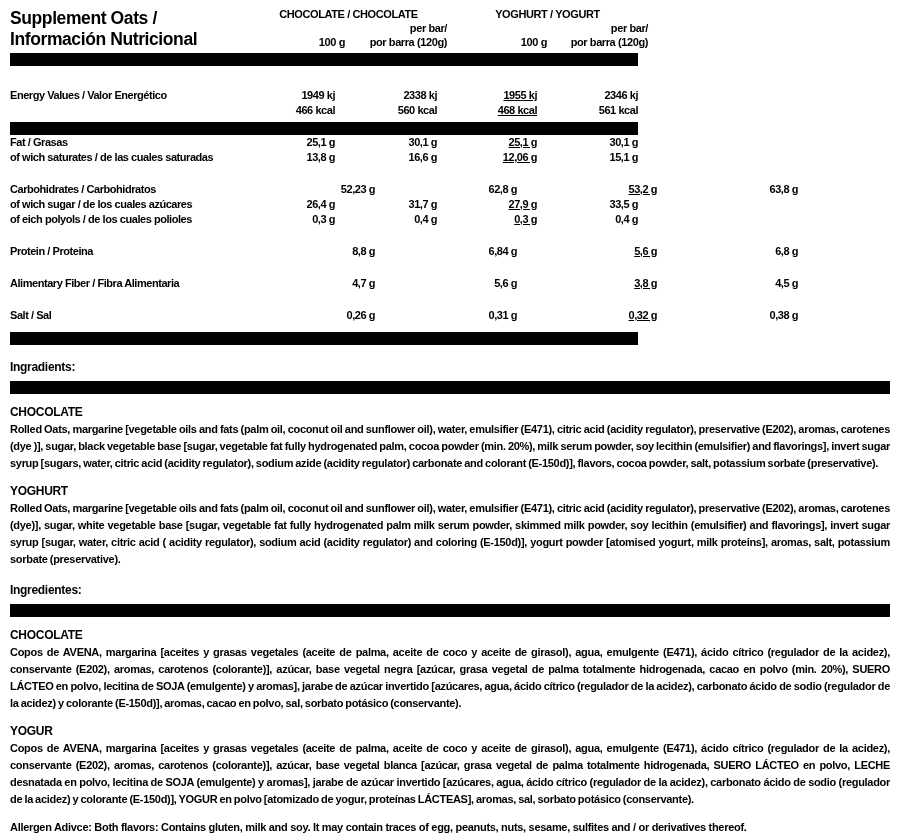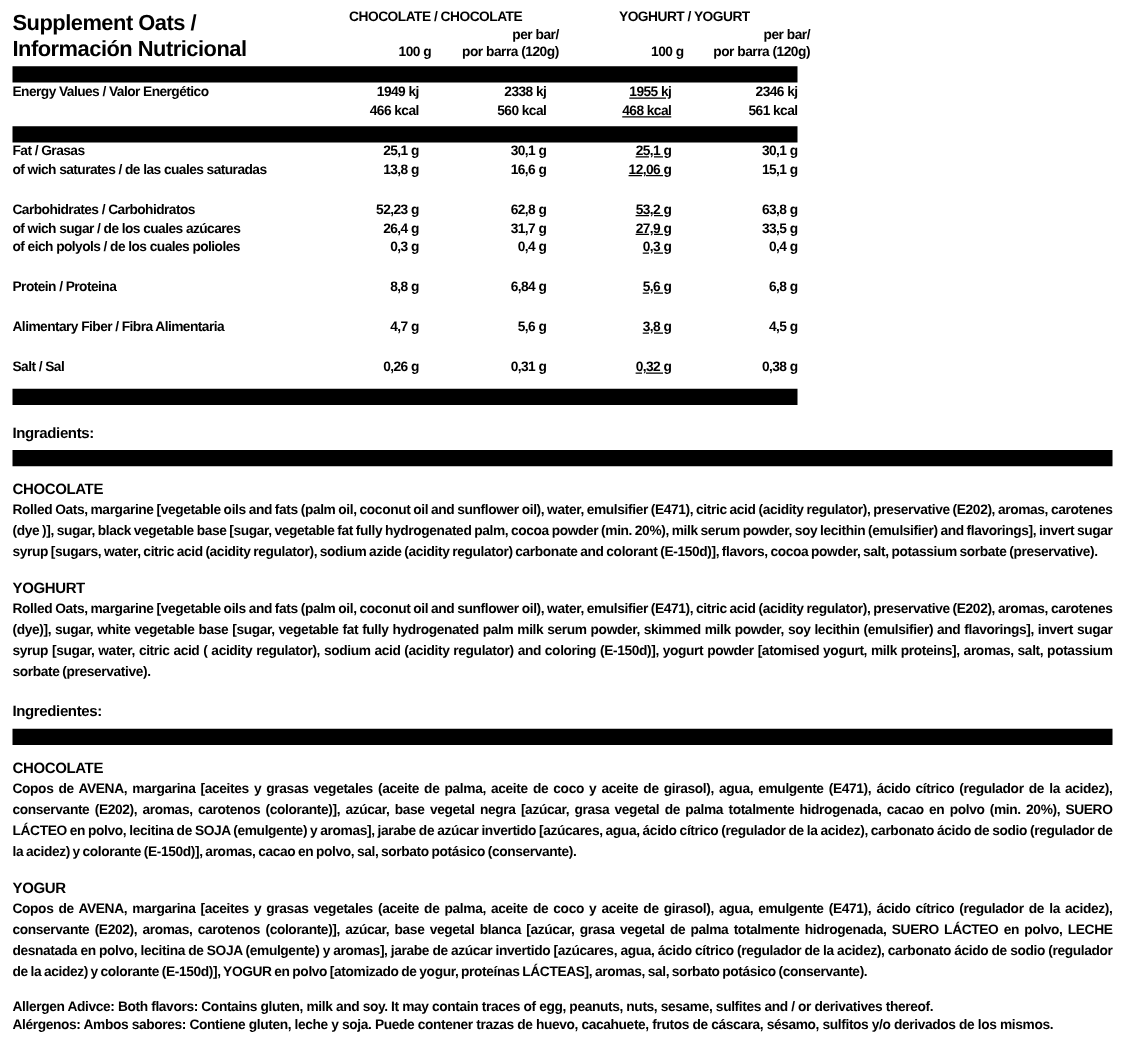--- a/index.html
+++ b/index.html
@@ -88,22 +88,22 @@
   }
   .tval {
     flex: none;
     text-align: right;
     white-space: pre-line;
   }
   .tval.v1 { width: 95px; }
   .tval.v2 { width: 102px; }
   .tval.v3 { width: 100px; text-decoration: underline; }
   .tval.v4 { width: 101px; }
-  .energy { margin-top: 1px; margin-bottom: 4px; }
-  .gap { margin-top: 17px; }
+  .energy { margin-top: 22px; margin-bottom: 4px; }
+  .gap { margin-top: 17px; gap: 40px; }
   .first-after-sep { margin-top: 0; }
   
   .ing-head {
     font-size: 12px;
     letter-spacing: -0.3px;
     margin: 15px 0 7px 0;
   }
   .sec-title {
     font-size: 12px;
     letter-spacing: -0.3px;

